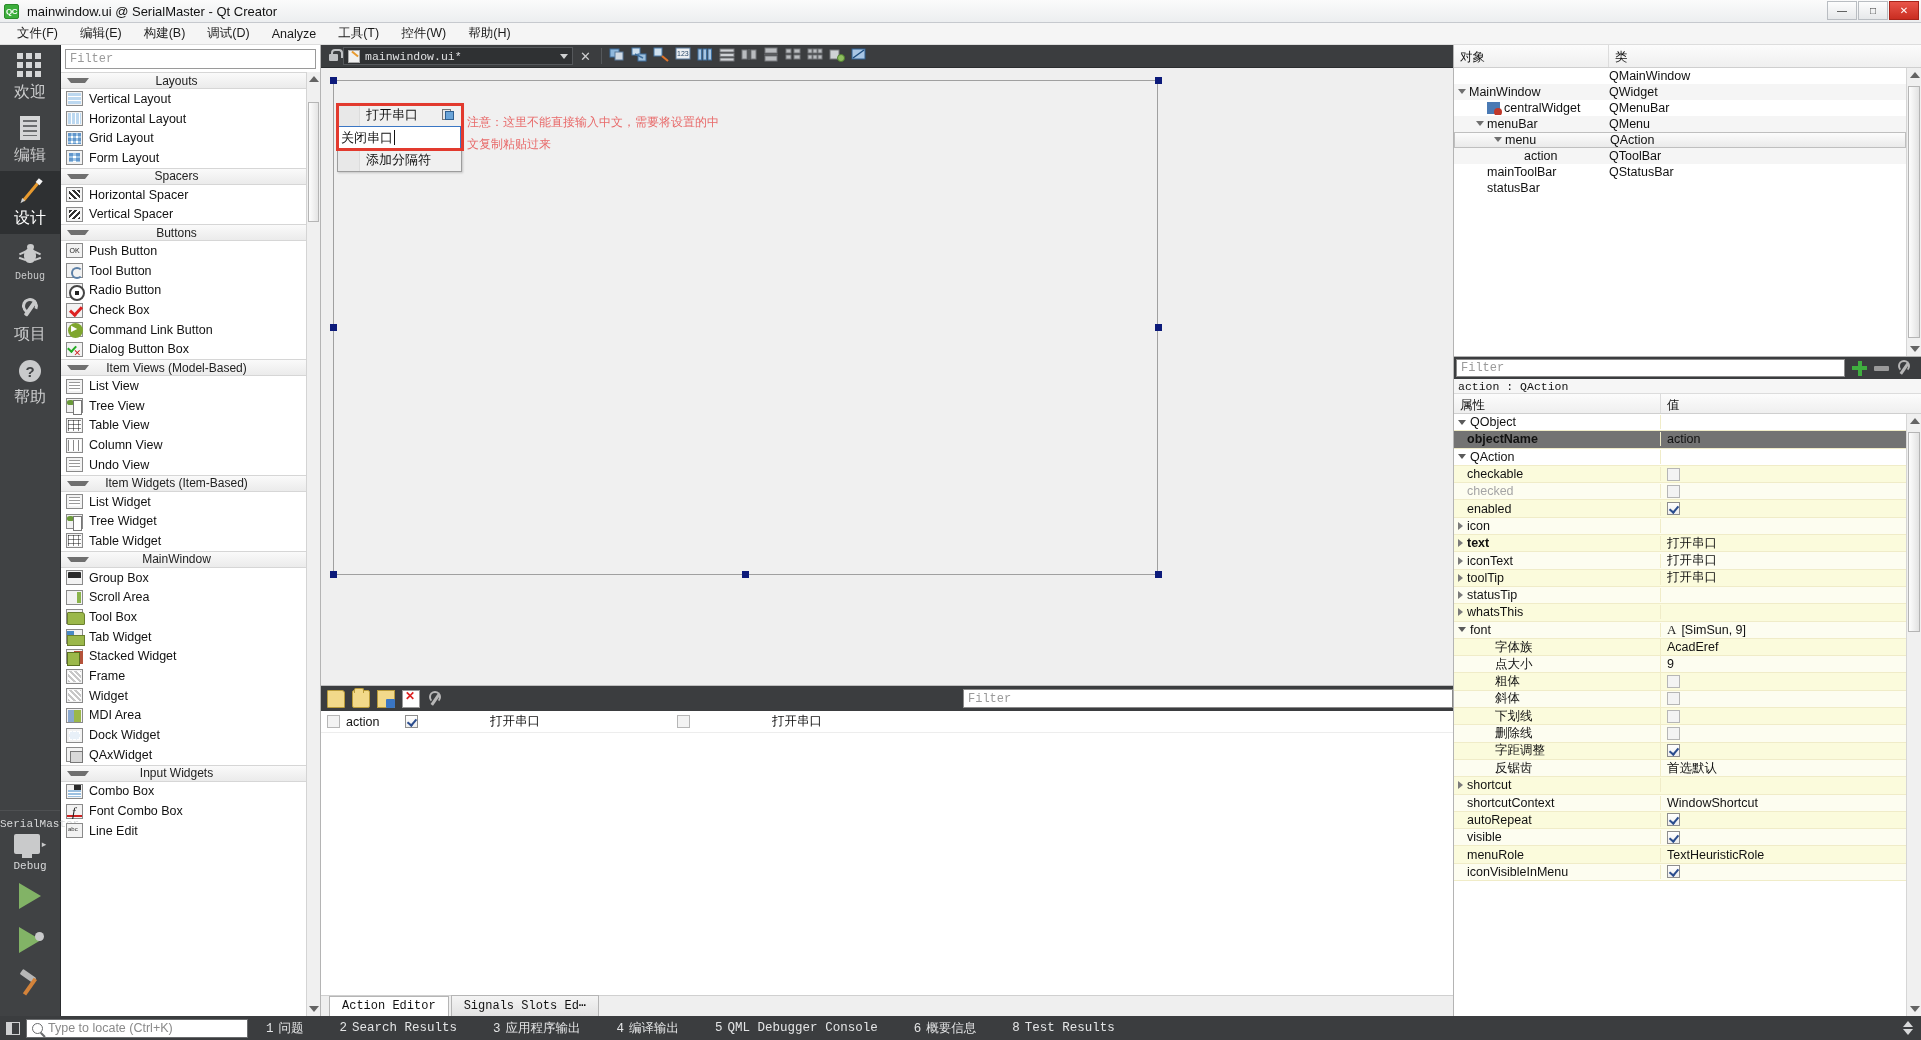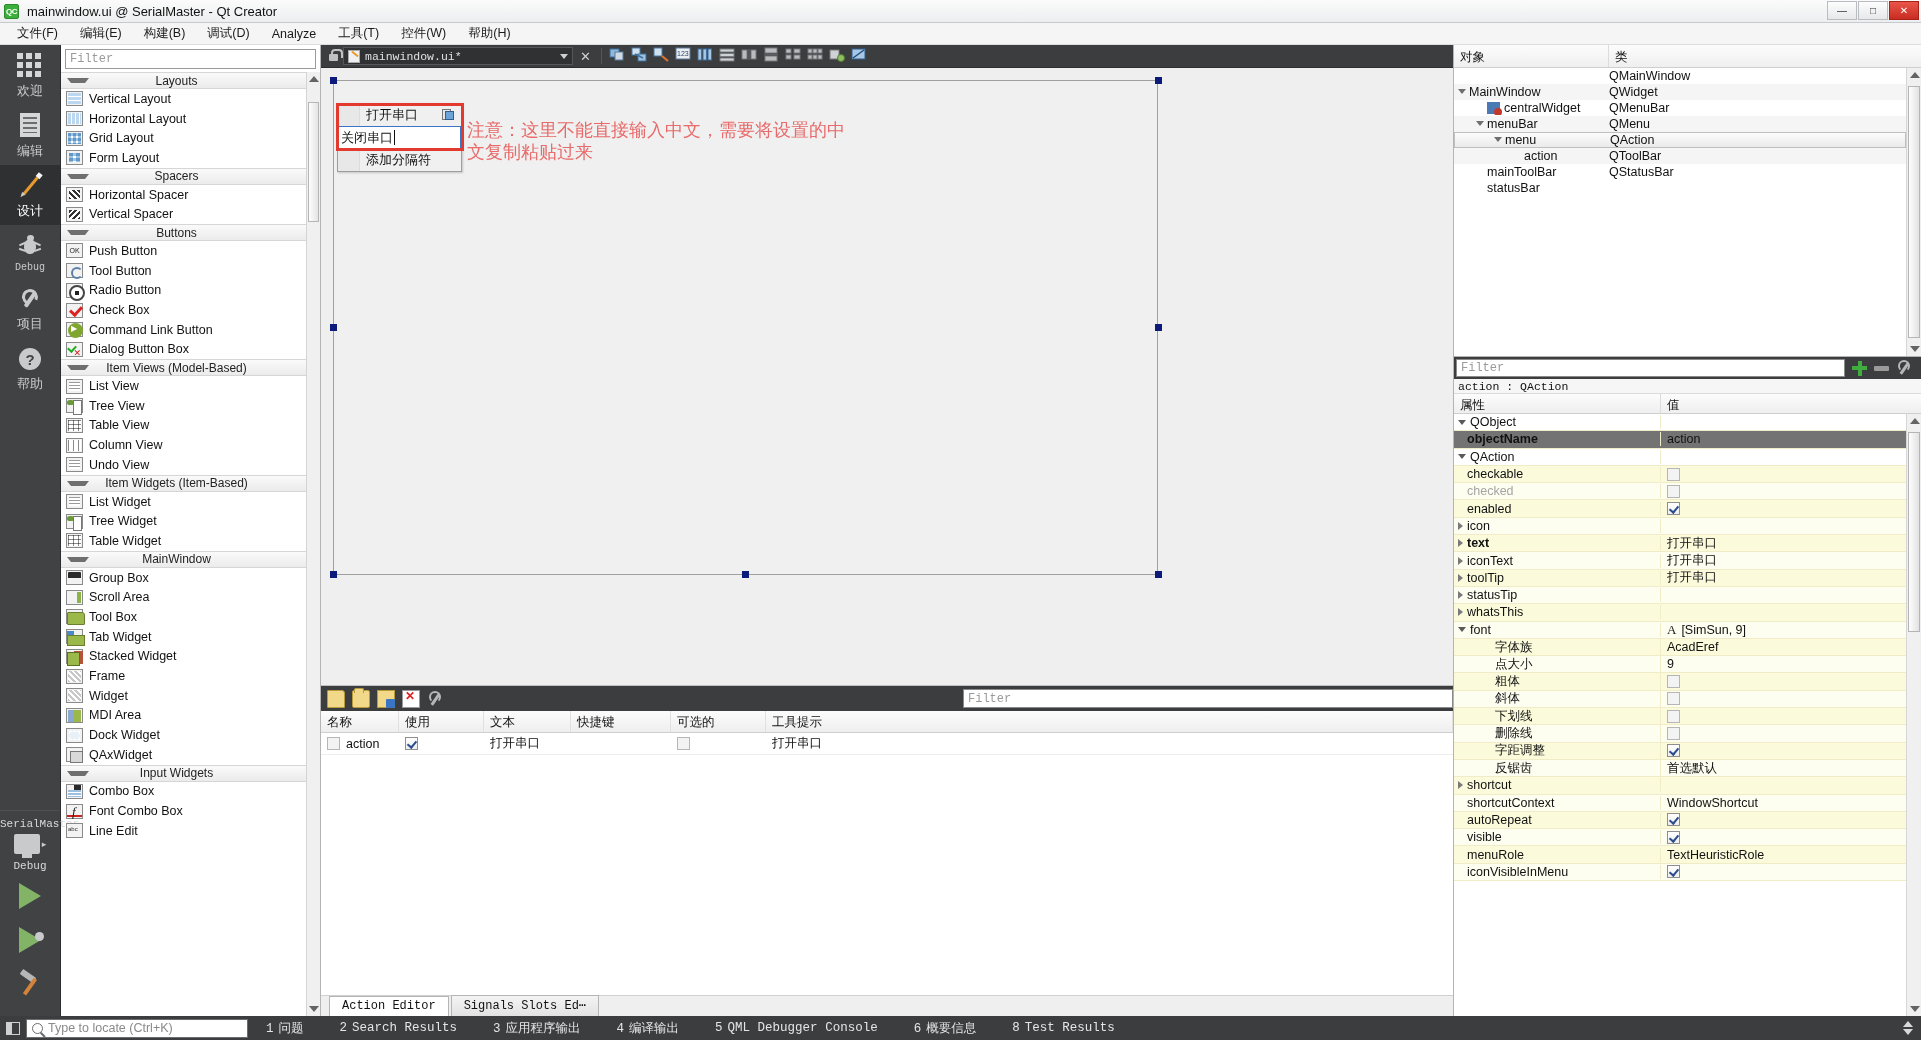--- a/index.html
+++ b/index.html
@@ -76,21 +76,21 @@
     border-right: 1px solid #2b2d2f;
   }
   .mode-item {
     padding: 8px 0 5px;
     display: flex; flex-direction: column; align-items: center;
     color: #c9cacb; font-size: 11px;
     cursor: default;
   }
   .mode-item.active { background: #2e3032; color: #fff; }
   .mode-ico { width: 26px; height: 26px; margin-bottom: 3px; position: relative; }
-  .mode-label { font-size: 13px; font-family: "Liberation Sans", sans-serif; }
+  .mode-label { font-size: 16px; font-family: "Liberation Sans", sans-serif; }
   .mode-label.mono { font-family: "Liberation Mono", monospace; font-size: 10px; }
 
   
   .ic-grid { display: grid; grid-template-columns: repeat(3,6px); grid-template-rows: repeat(3,6px); gap: 3px; }
   .ic-grid i { background: #d5d6d7; display: block; }
   
   .ic-doc { width: 20px; height: 24px; background: #d5d6d7; margin: 0 auto; position: relative; }
   .ic-doc::after {
     content: ""; position: absolute; left: 3px; top: 4px; right: 3px; bottom: 4px;
     background: repeating-linear-gradient(#6b6d6f 0 2px, transparent 2px 5px);
@@ -277,22 +277,22 @@
   .fm-item.sel { background:#fff; border:1px solid #b7b7b7; border-bottom-color:#fff; margin-bottom:-1px; }
   .fm-item.ghost { color:#222; }
   .form-central {
     position:absolute; left:0; right:0; top:22px; bottom:0;
     background-image:
       radial-gradient(circle, #b9b9b9 0.6px, transparent 0.7px);
     background-size: 10px 10px;
     background-color: #f0f0f0;
   }
   .hint-text {
-    position: absolute; left: 133px; top: 16px;
-    color: #e86a6a; font-size: 18px; line-height: 22px;
+    position: absolute; left: 133px; top: 8px;
+    color: #e86a6a; font-size: 12px; line-height: 22px;
     white-space: pre-line;
   }
   .dropdown-menu {
     position:absolute; left:3px; top:22px;
     width: 125px;
     background:#f0f0f0; border:1px solid #9d9d9d;
     box-shadow: 1px 1px 2px rgba(0,0,0,0.18);
     z-index: 20;
   }
   .dm-gutter { position:absolute; left:0;top:0;bottom:0;width:22px;background:#e8e8e8;border-right:1px solid #dcdcdc; }
@@ -849,28 +849,20 @@
       <div class="action-panel">
         <div class="ap-toolbar">
           <div class="ap-ico ic-newdoc"></div>
           <div class="ap-ico ic-folder"></div>
           <div class="ap-ico ic-folderblue"></div>
           <div class="ap-ico ic-delx"></div>
           <div class="ap-ico ic-wrench2"></div>
           <div class="ap-filter">Filter</div>
         </div>
         <div class="ap-table">
-          <div class="ap-head" id="apHead">
-              <div class="col0">名称</div>
-              <div class="col1">使用</div>
-              <div class="col2">文本</div>
-              <div class="col3">快捷键</div>
-              <div class="col4">可选的</div>
-              <div class="col5">工具提示</div>
-            </div>
           <div id="apRows">
               <div class="ap-row">
                 <div class="col0">
                   <span class="cbx dim"></span>
                   <span style="margin-left:6px">action</span>
                 </div>
                 <div class="col1">
                   <span class="cbx checked"></span>
                 </div>
                 <div class="col2">打开串口</div>

